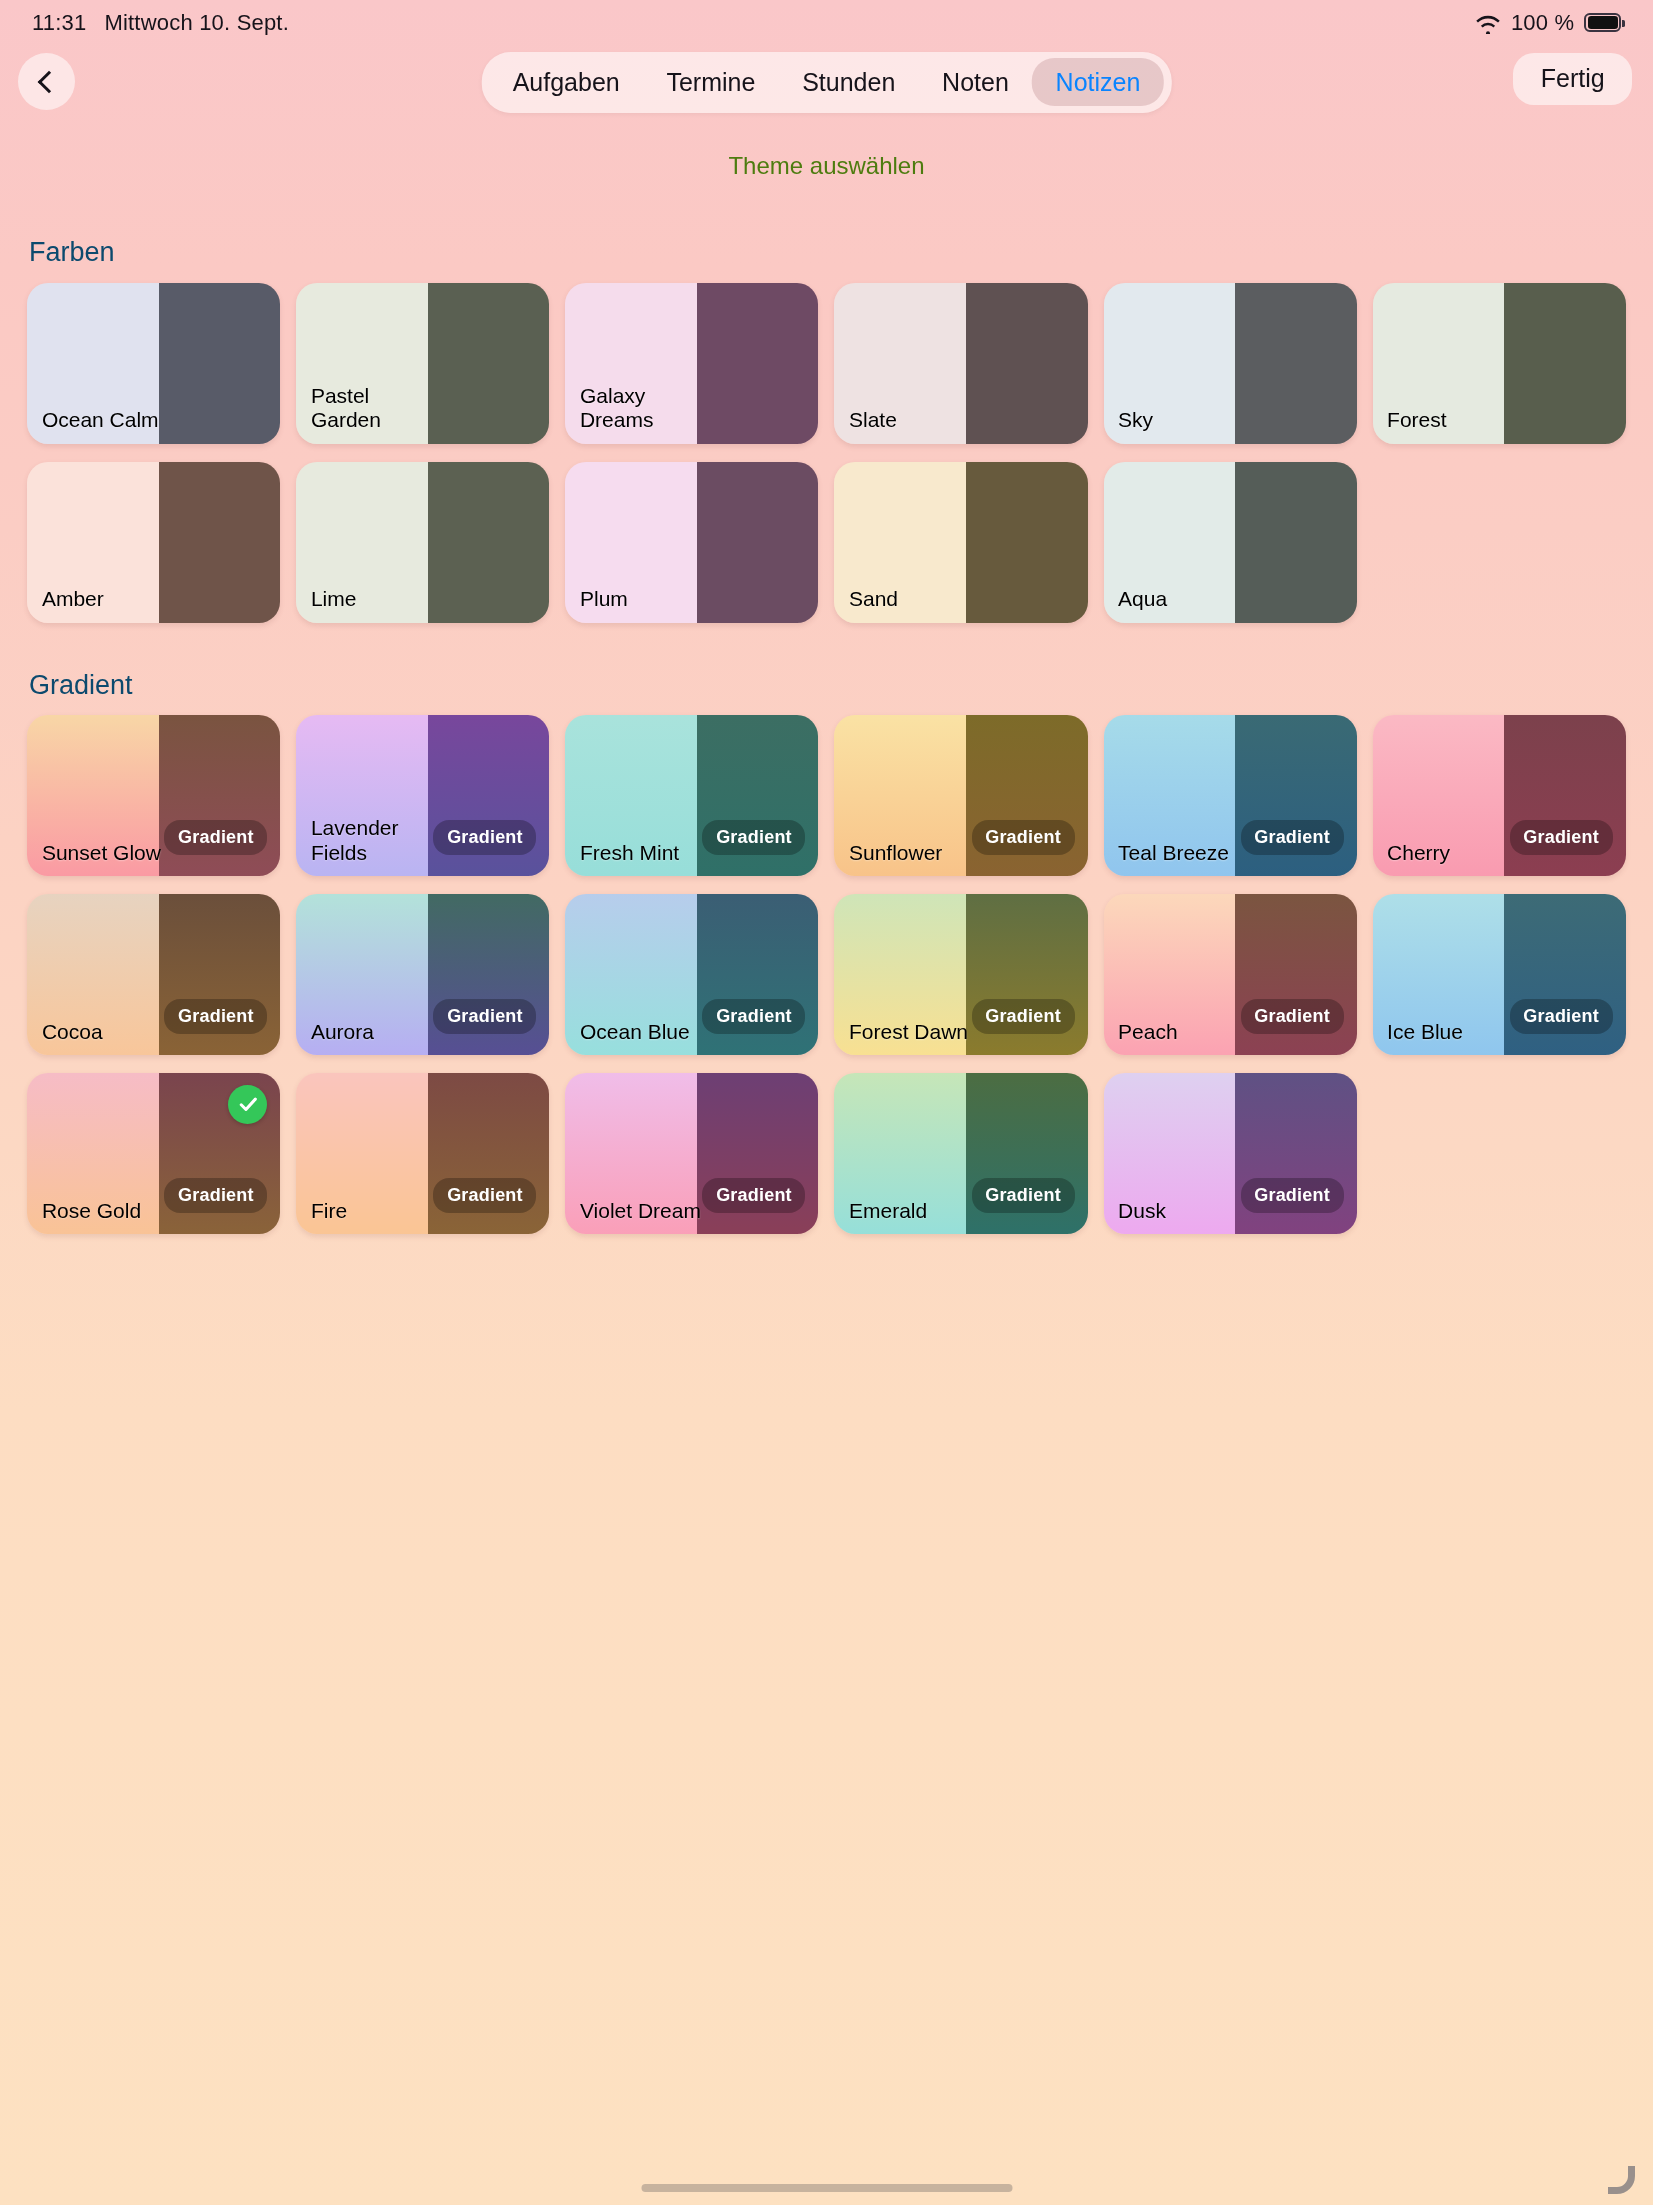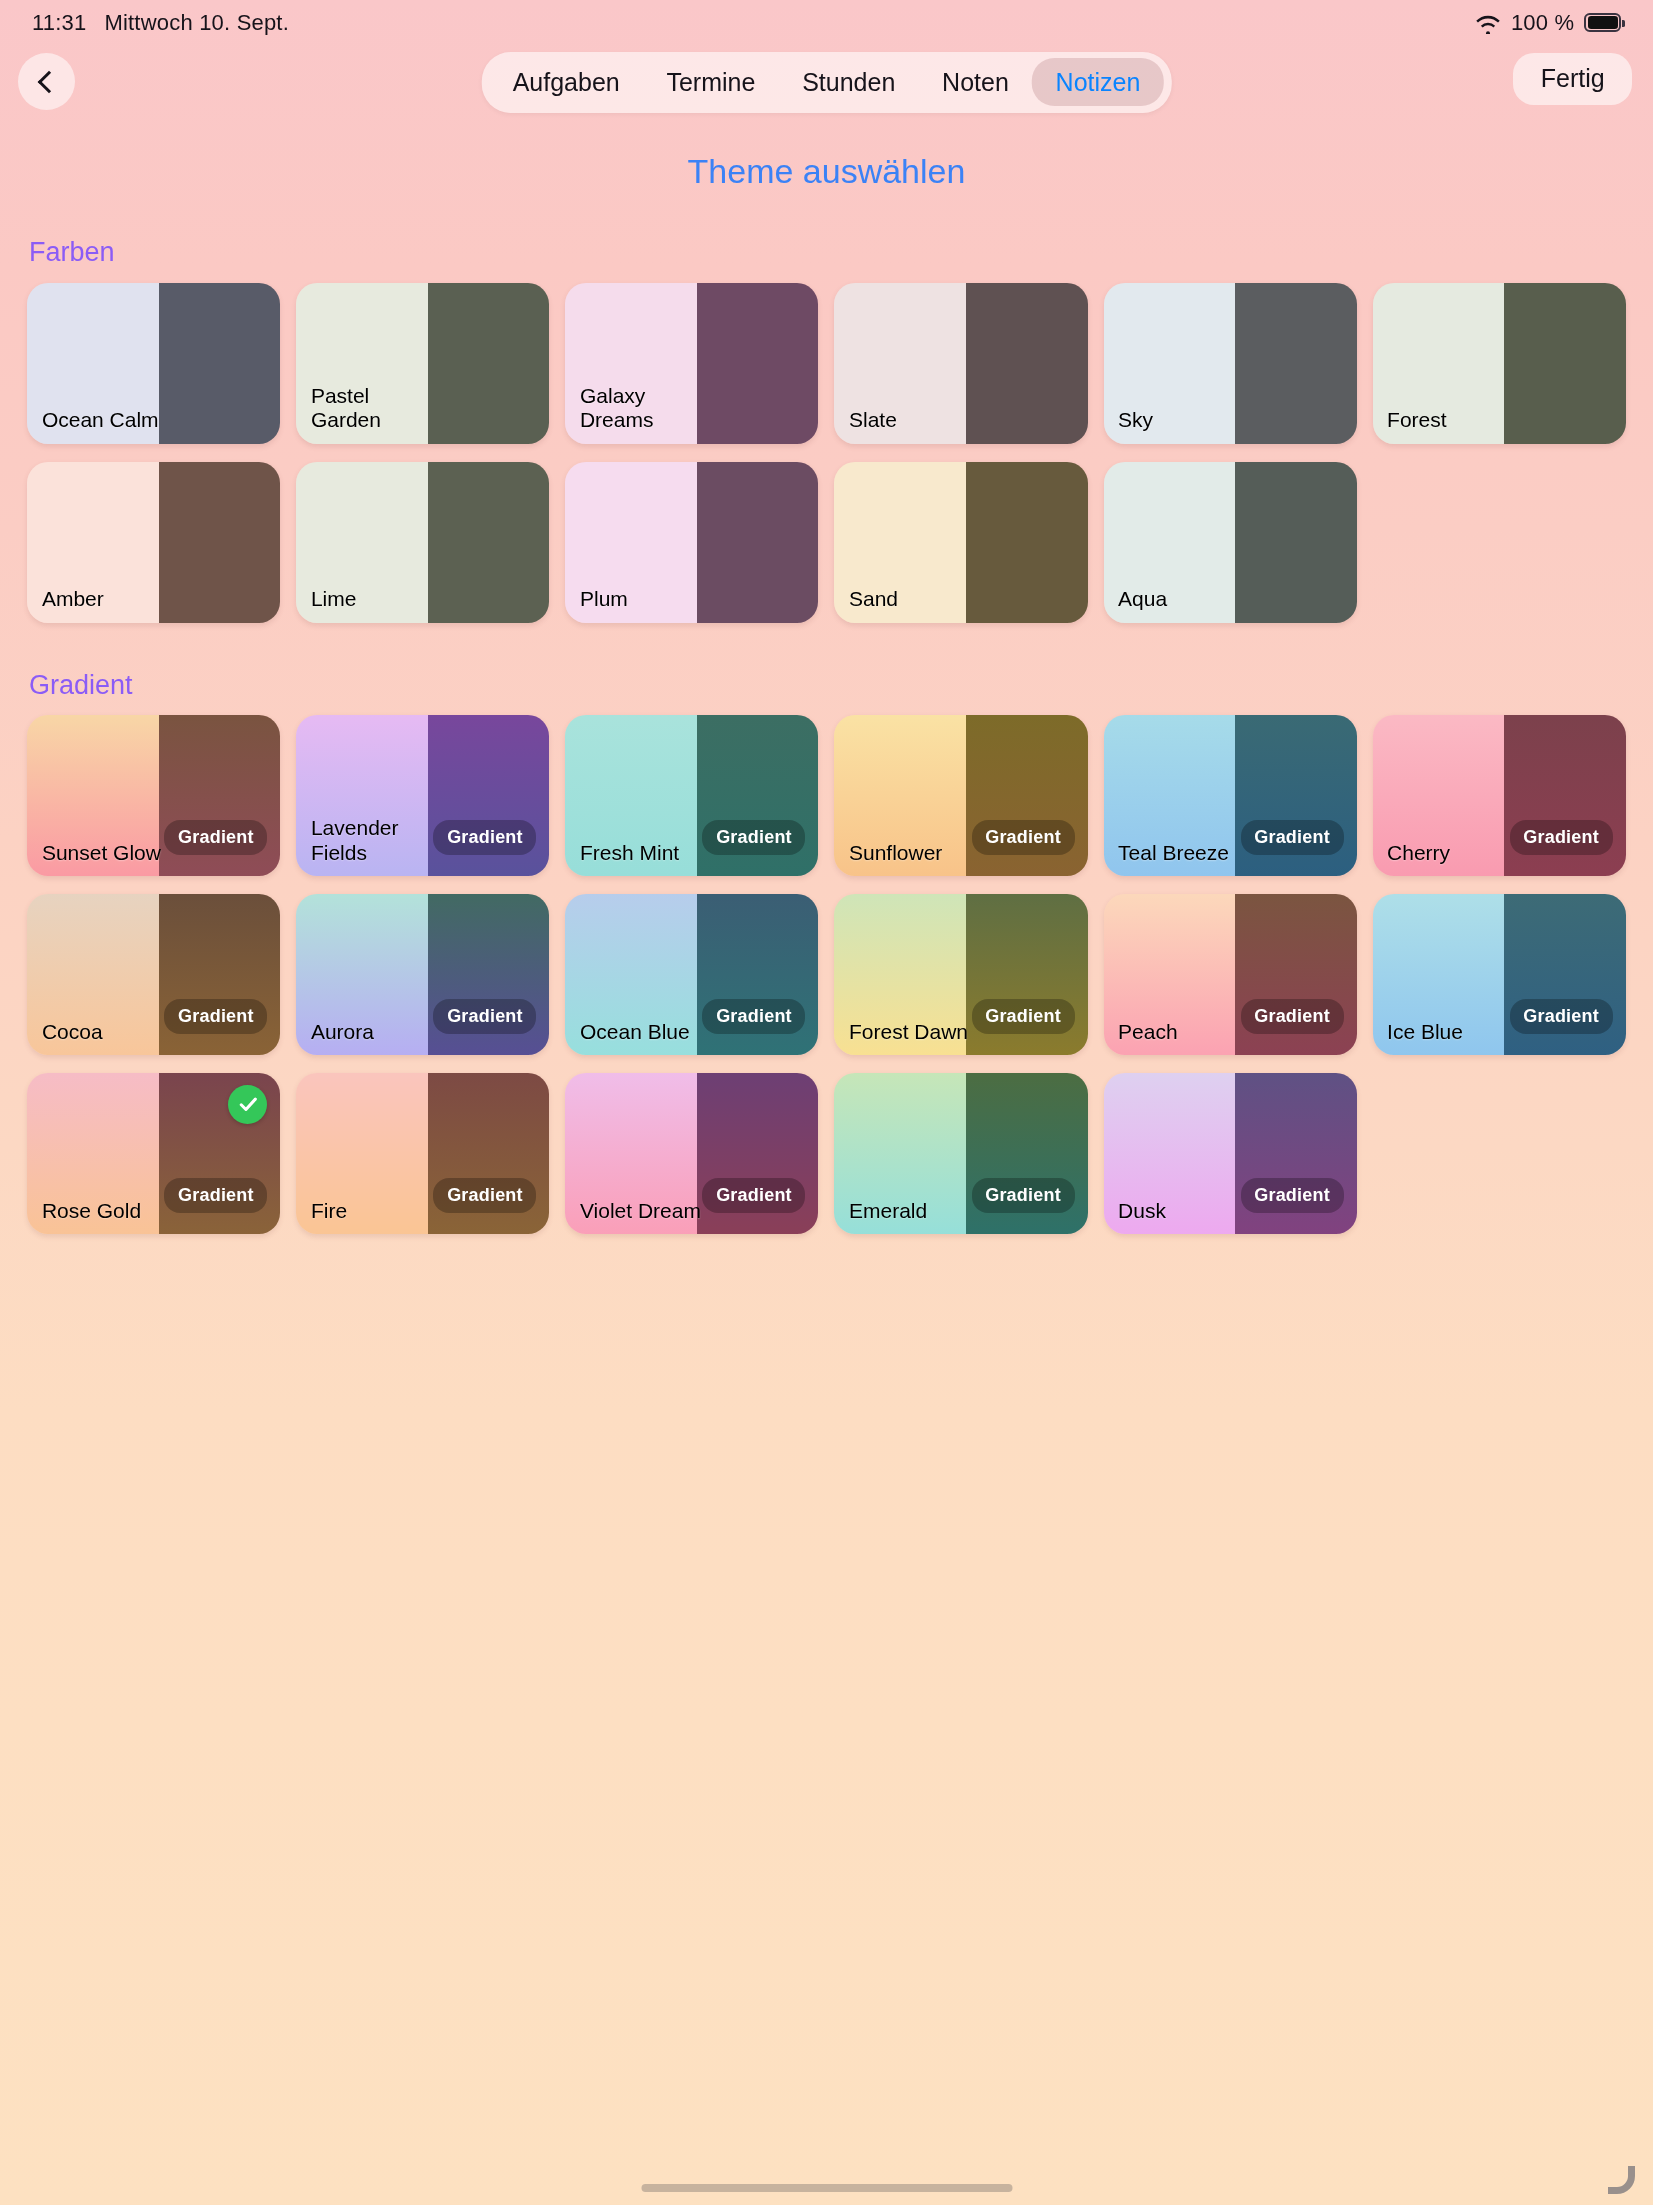--- a/index.html
+++ b/index.html
@@ -84,27 +84,27 @@
     position: absolute; right: 21px; top: 8px;
     background: rgba(255,255,255,0.58);
     border-radius: 21px; padding: 11.3px 27.4px;
     font-size: 25px; color: #16131a; border: none; cursor: pointer;
     font-family: "Liberation Sans", sans-serif;
   }
 
   
   .page-title {
     position: absolute; top: 152px; left: 0; right: 0;
-    text-align: center; font-size: 34px; color: #3b82f6; font-weight: 400;
+    text-align: center; font-size: 24px; color: #4d7c0f; font-weight: 400;
   }
 
   
   .content { position: absolute; top: 226px; left: 0; right: 0; padding: 0 27.4px; }
   .section-title {
-    font-size: 27px; color: #8b5cf6; font-weight: 400;
+    font-size: 27px; color: #0c4a6e; font-weight: 400;
     margin: 11.3px 0 14.5px 1.6px;
   }
   .section-title.gradient-title { margin-top: 47px; }
 
   .grid {
     display: grid;
     grid-template-columns: repeat(6, 1fr);
     column-gap: 16px;
     row-gap: 18px;
   }

